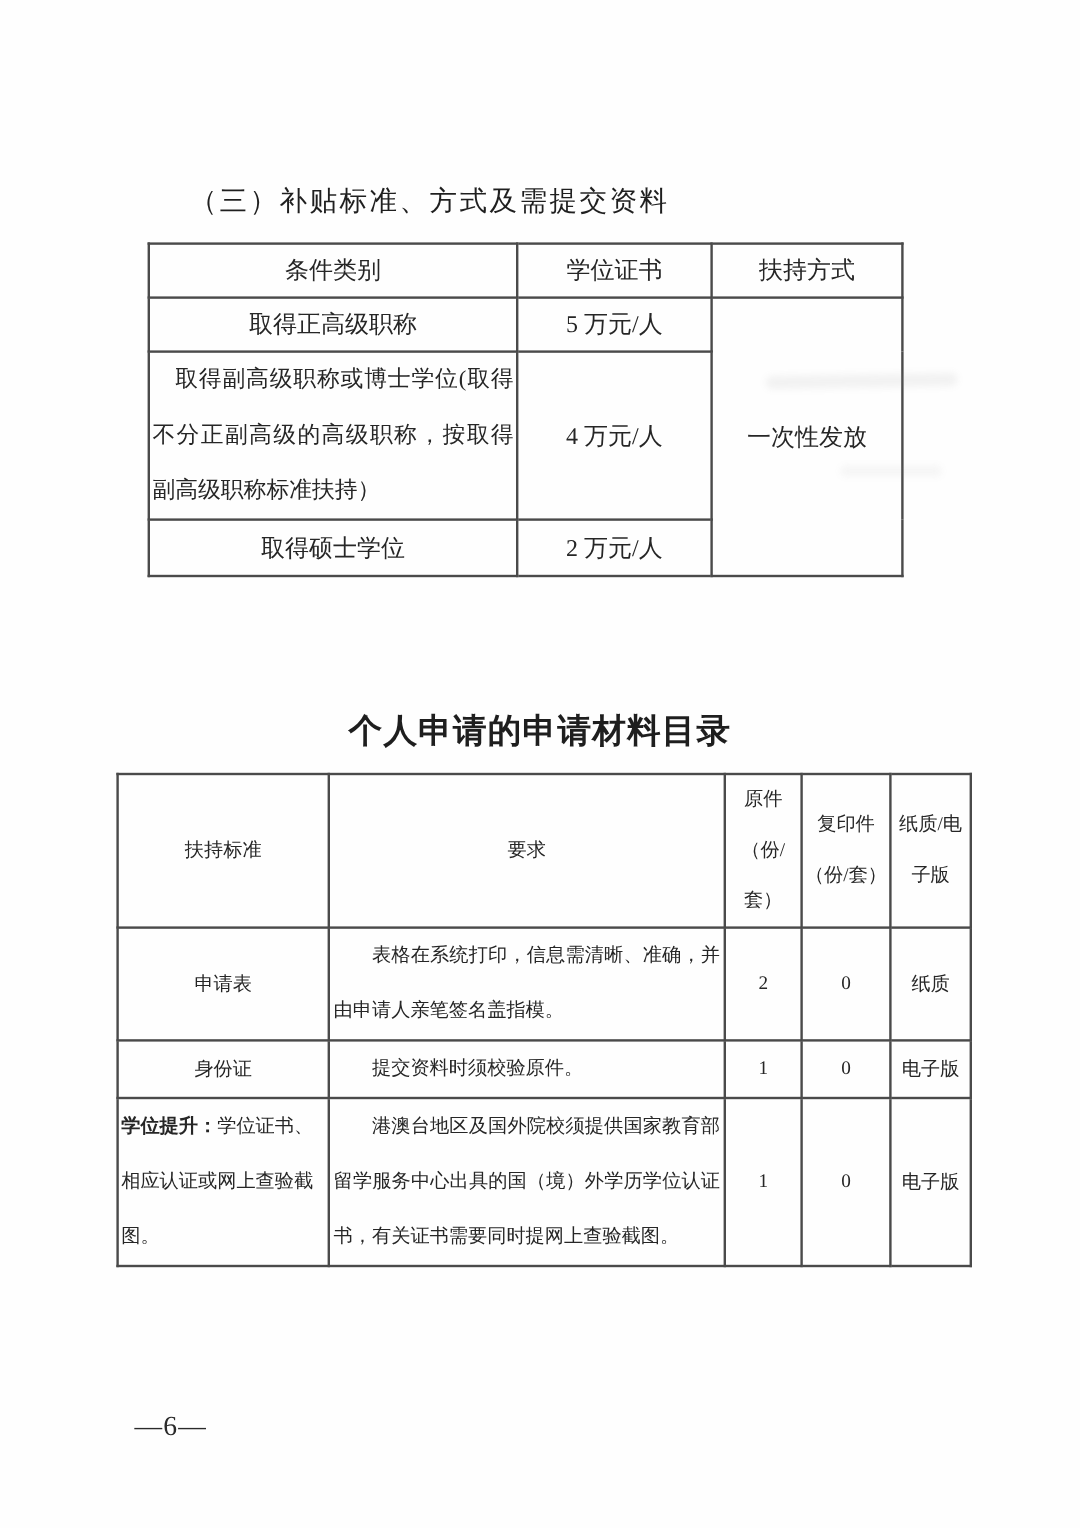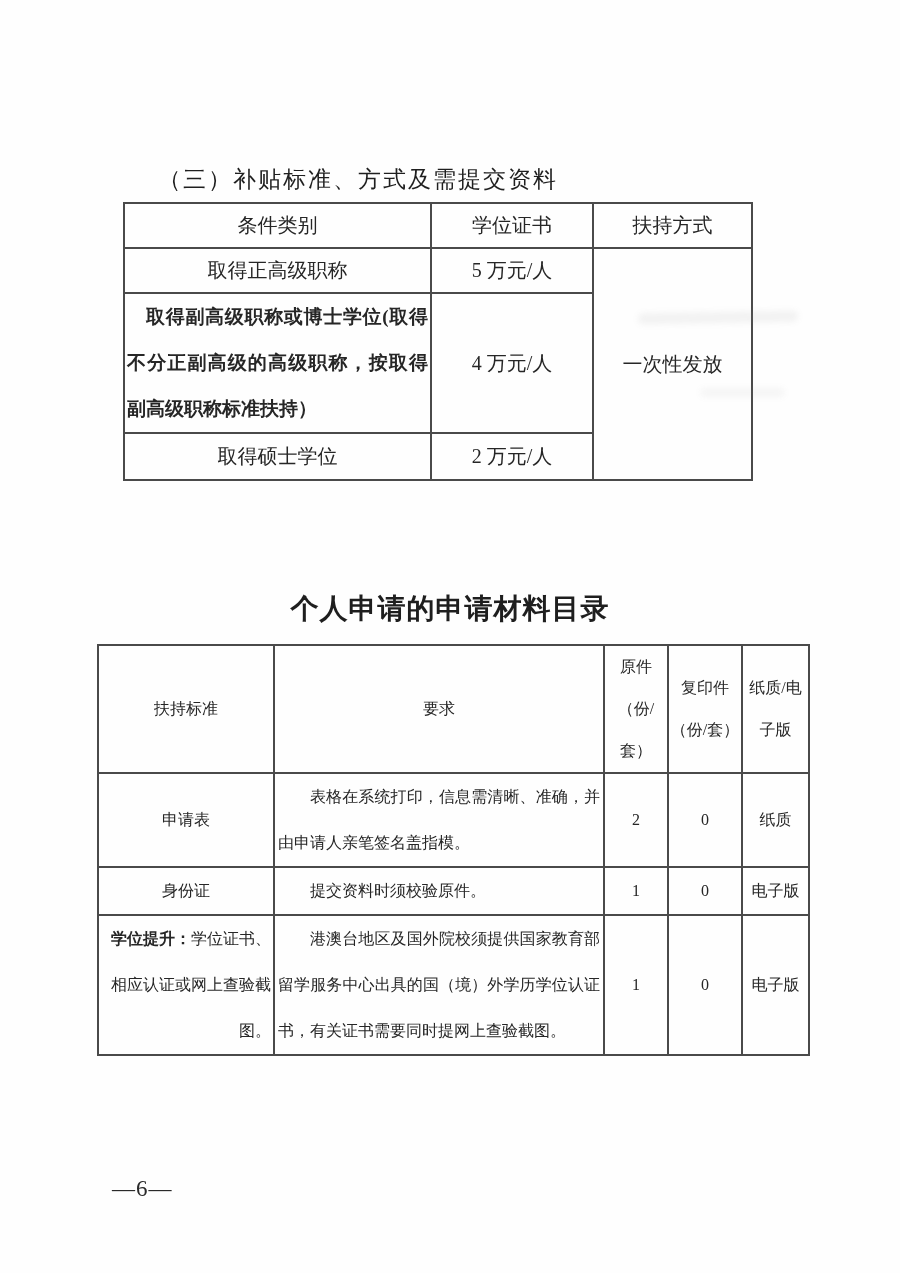--- a/index.html
+++ b/index.html
@@ -13,21 +13,21 @@
     height: 1273px;
     background: #fefefe;
     overflow: hidden;
     font-family: "Liberation Serif", "DejaVu Serif", serif;
     color: #262626;
   }
   
   .section-title {
     position: absolute;
     left: 158px;
-    top: 164px;
+    top: 152px;
     font-size: 23px;
     letter-spacing: 2px;
     color: #1f1f1f;
     white-space: nowrap;
   }
   
   table {
     border-collapse: collapse;
     table-layout: fixed;
     position: absolute;
@@ -47,21 +47,21 @@
     top: 202px;
     width: 628px;
     font-size: 20px;
   }
   .subsidy-table th { font-size: 20px; }
   .subsidy-table .cell-category-long {
     text-align: justify;
     text-align-last: left;
     text-indent: 1em;
     line-height: 46px;
-    font-weight: bold;
+    font-weight: normal;
     padding: 0 2px;
     font-size: 19px;
   }
   
   .body-paragraph {
     position: absolute;
     left: 120px;
     top: 486px;
     width: 706px;
     font-size: 23px;
@@ -101,21 +101,21 @@
     text-align: justify;
     text-align-last: left;
     text-indent: 2em;
     line-height: 46px;
     padding: 0 3px;
   }
   .materials-table .cell-requirement.single-line {
     text-align: left;
   }
   .materials-table .cell-name-long {
-    text-align: right;
+    text-align: left;
     line-height: 46px;
     padding: 0 2px;
   }
   .materials-table .cell-name-long .bold-lead {
     font-weight: bold;
   }
   
   .page-number {
     position: absolute;
     left: 112px;

